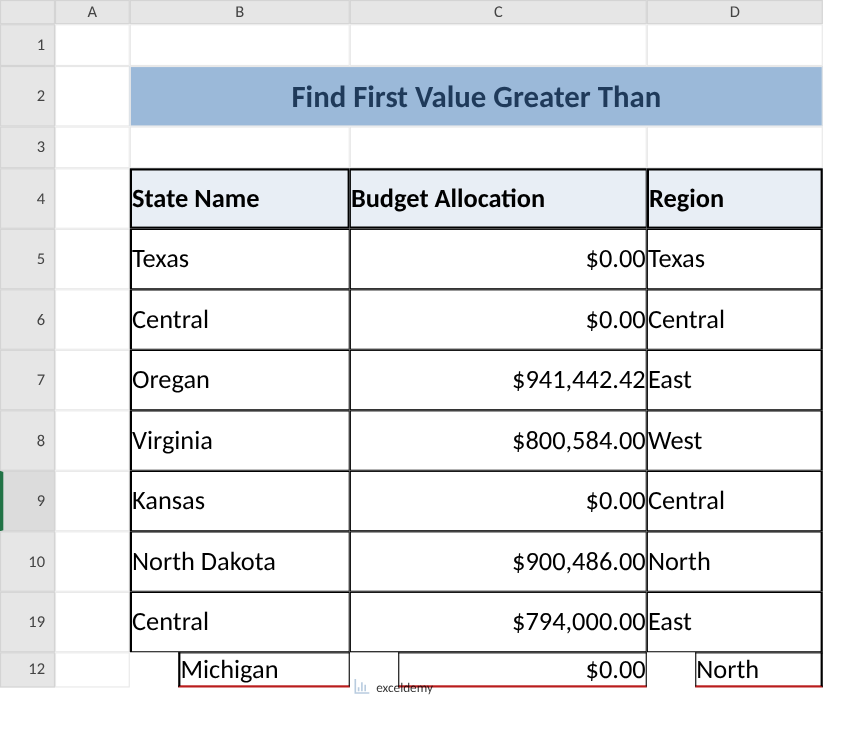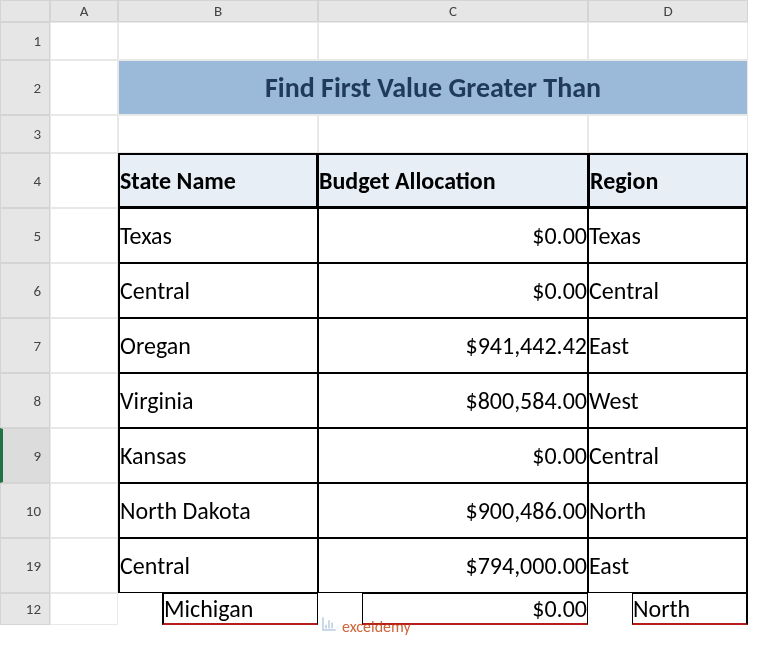--- a/index.html
+++ b/index.html
@@ -56,21 +56,21 @@
     border: 1px solid #000;
     font-size: 24px;
   }
   .data.left { border-left:2px solid #000; }
   .data.right { border-right:2px solid #000; }
   .data.bot { border-bottom:2px solid #b91c1c;margin-left:44px; }
   .num { justify-content:flex-end; }
   .watermark {
     position:absolute;
     left:320px; top:615px;
-    font-size:16px; color:#c2410c;
+    font-size:12px; color:#000000;
     display:flex; align-items:center; gap:4px;
     opacity:.8;
   }
   .watermark svg { width:18px;height:18px;fill:#a8c0d8;}
 </style>
 </head>
 <body>
 
 <div class="sheet">
   <div class="corner"></div>

